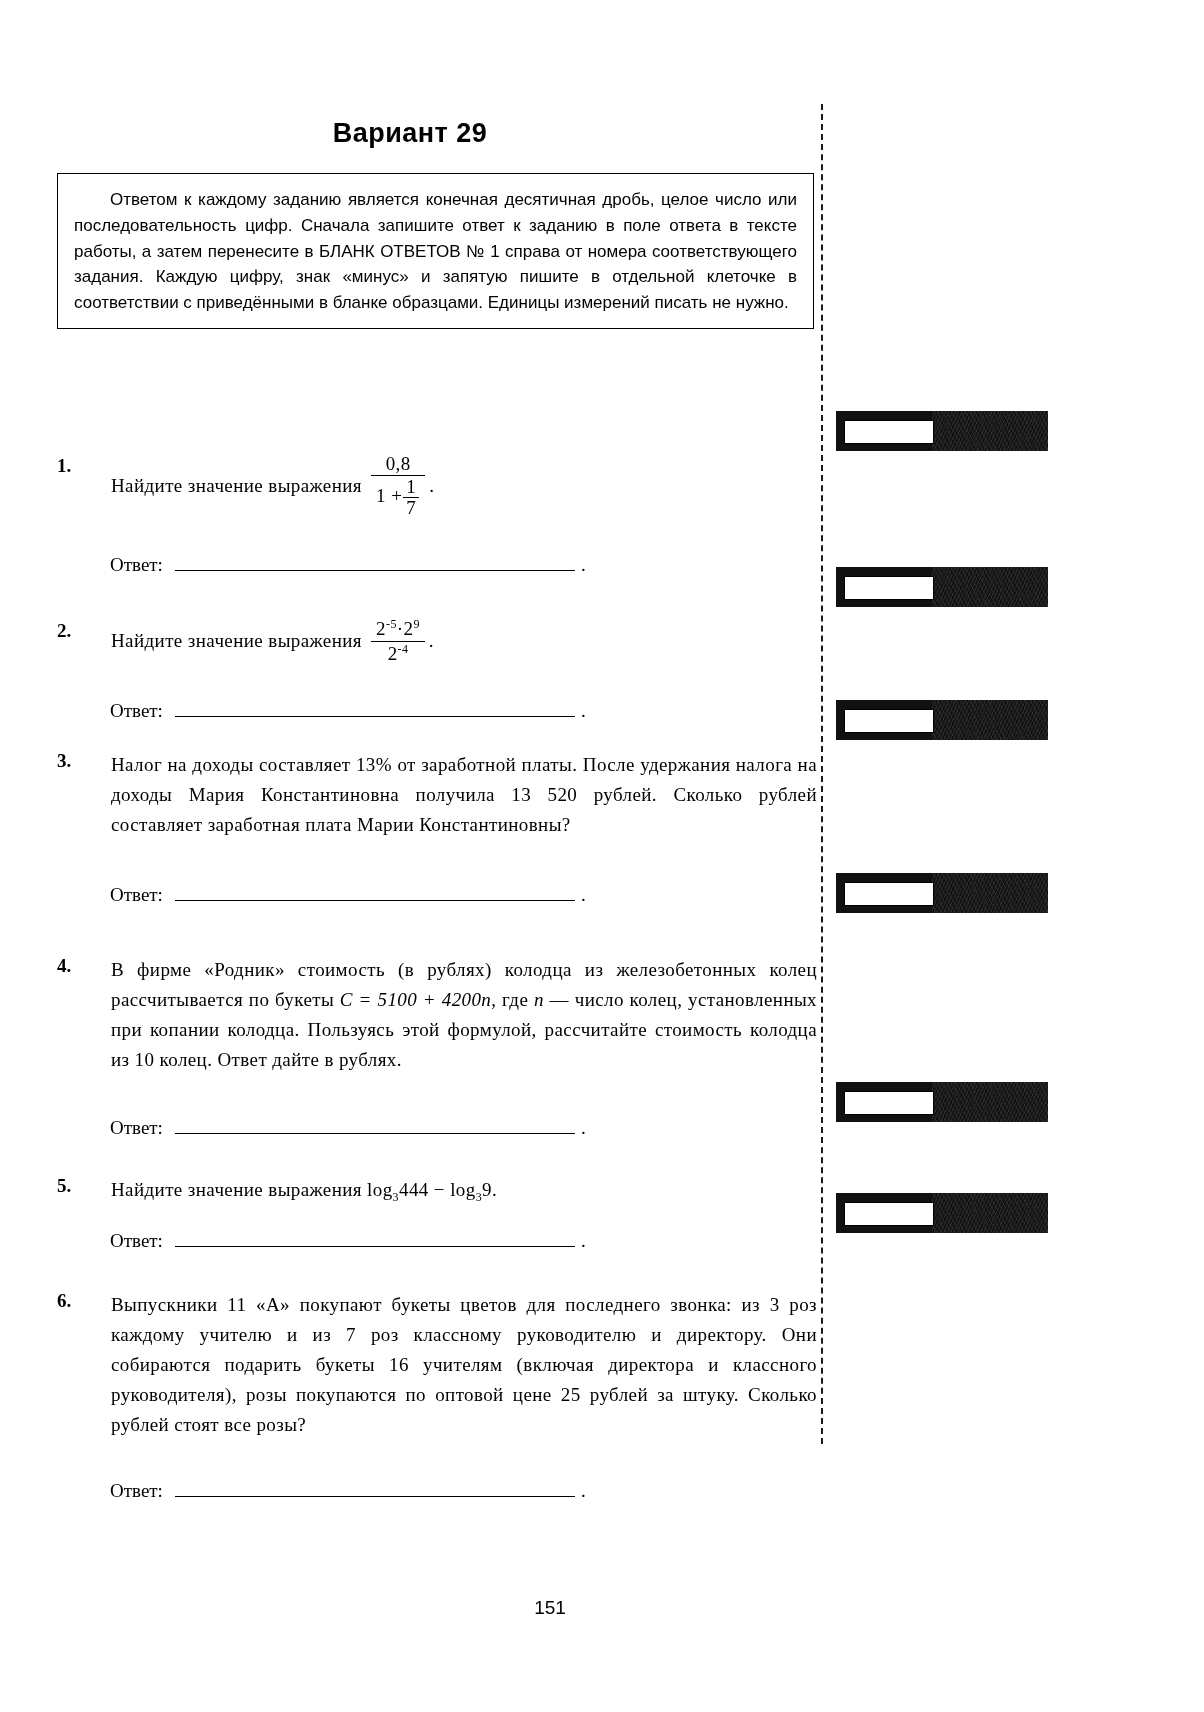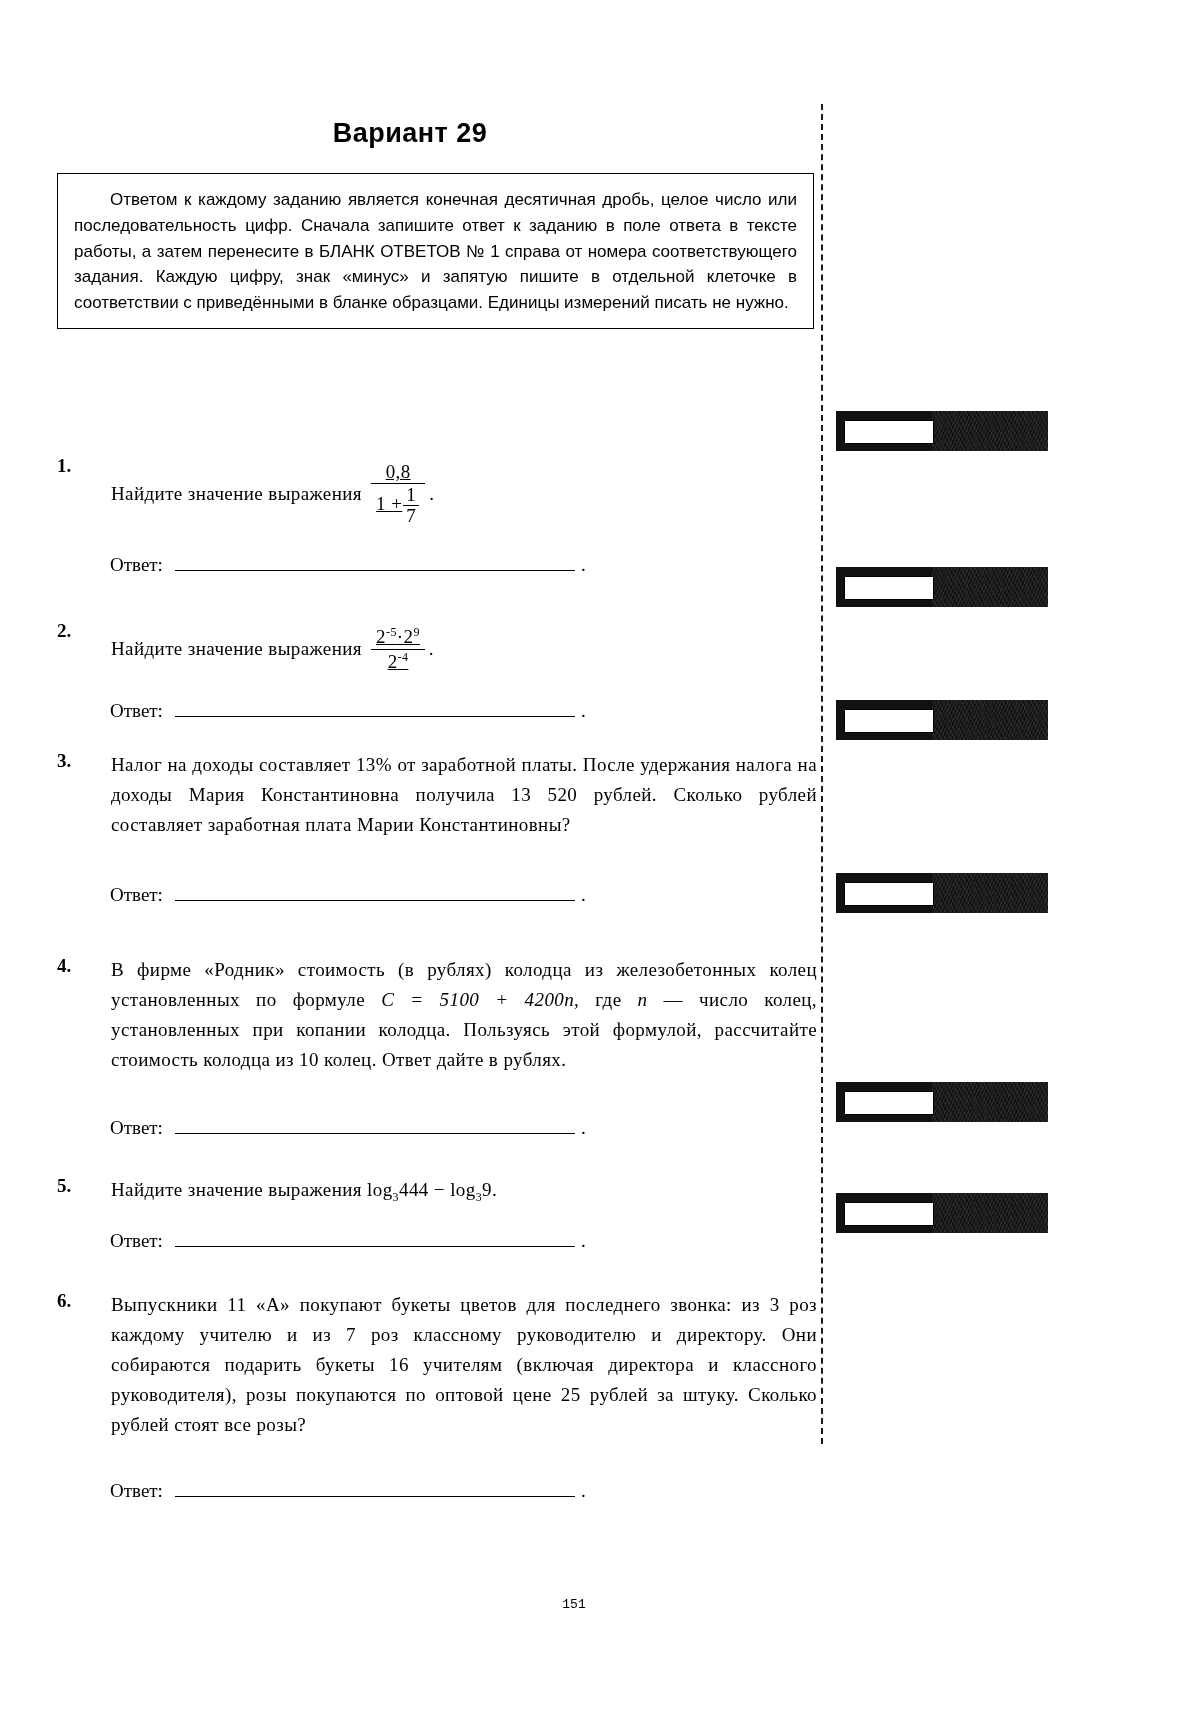--- a/index.html
+++ b/index.html
@@ -138,24 +138,23 @@
     margin: 0 6px 0 2px;
   }
   .answer-row .dot { font-size: 19px; }
 
   
   .frac {
     display: inline-block;
     vertical-align: middle;
     text-align: center;
     line-height: 1.12;
-    margin: 8px 4px;
+    margin: 0 4px;
     position: relative;
     top: -2px;
-    text-decoration: underline;
   }
   .frac .num-part {
     display: block;
     padding: 0 5px 1px 5px;
     font-size: 19px;
   }
   .frac .den-part {
     display: block;
     border-top: 1.3px solid #000;
     padding: 1px 5px 0 5px;
@@ -177,23 +176,22 @@
   sup.exp { font-size: 12px; vertical-align: super; }
   sub.idx { font-size: 12px; vertical-align: sub; }
 
   
   .page-number {
     position: absolute;
     left: 0;
     top: 1597px;
     width: 1100px;
     text-align: center;
-    font-size: 13px;
-    font-family: Liberation Mono, monospace;
-    margin-left: 24px;
+    font-size: 19px;
+    font-family: Liberation Sans, sans-serif;
   }
 </style>
 </head>
 <body>
 
 <div class="page">
 
   <div class="variant-title">Вариант 29</div>
 
   <div class="instruction-box">Ответом к каждому заданию является конечная десятичная дробь, целое число или последовательность цифр. Сначала запишите ответ к заданию в поле ответа в тексте работы, а затем перенесите в БЛАНК ОТВЕТОВ № 1 справа от номера соответствующего задания. Каждую цифру, знак «минус» и запятую пишите в отдельной клеточке в соответствии с приведёнными в бланке образцами. Единицы измерений писать не нужно.</div>
@@ -259,21 +257,21 @@
     <div class="num">3.</div>
     <div class="body stretch last-left">Налог на доходы составляет 13% от заработной платы. После удержания налога на доходы Мария Константиновна получила 13 520 рублей. Сколько рублей составляет заработная плата Марии Константиновны?</div>
   </div>
   <div class="answer-row" style="top:884px;">
     <span class="lbl">Ответ:</span><span class="rule"></span><span class="dot">.</span>
   </div>
 
   <div class="task" style="top:955px;">
     <div class="num">4.</div>
     <div class="body stretch last-left">
-      <span>В фирме «Родник» стоимость (в рублях) колодца из железобетонных колец установленных по формуле</span>
+      <span>В фирме «Родник» стоимость (в рублях) колодца из железобетонных колец рассчитывается по букеты</span>
       <span class="it">C = 5100 + 4200n</span><span>, где</span>
       <span class="it">n</span>
       <span>— число колец, установленных при копании колодца. Пользуясь этой формулой, рассчитайте стоимость колодца из 10 колец. Ответ дайте в рублях.</span>
     </div>
   </div>
   <div class="answer-row" style="top:1117px;">
     <span class="lbl">Ответ:</span><span class="rule"></span><span class="dot">.</span>
   </div>
 
   <div class="task" style="top:1175px;">

